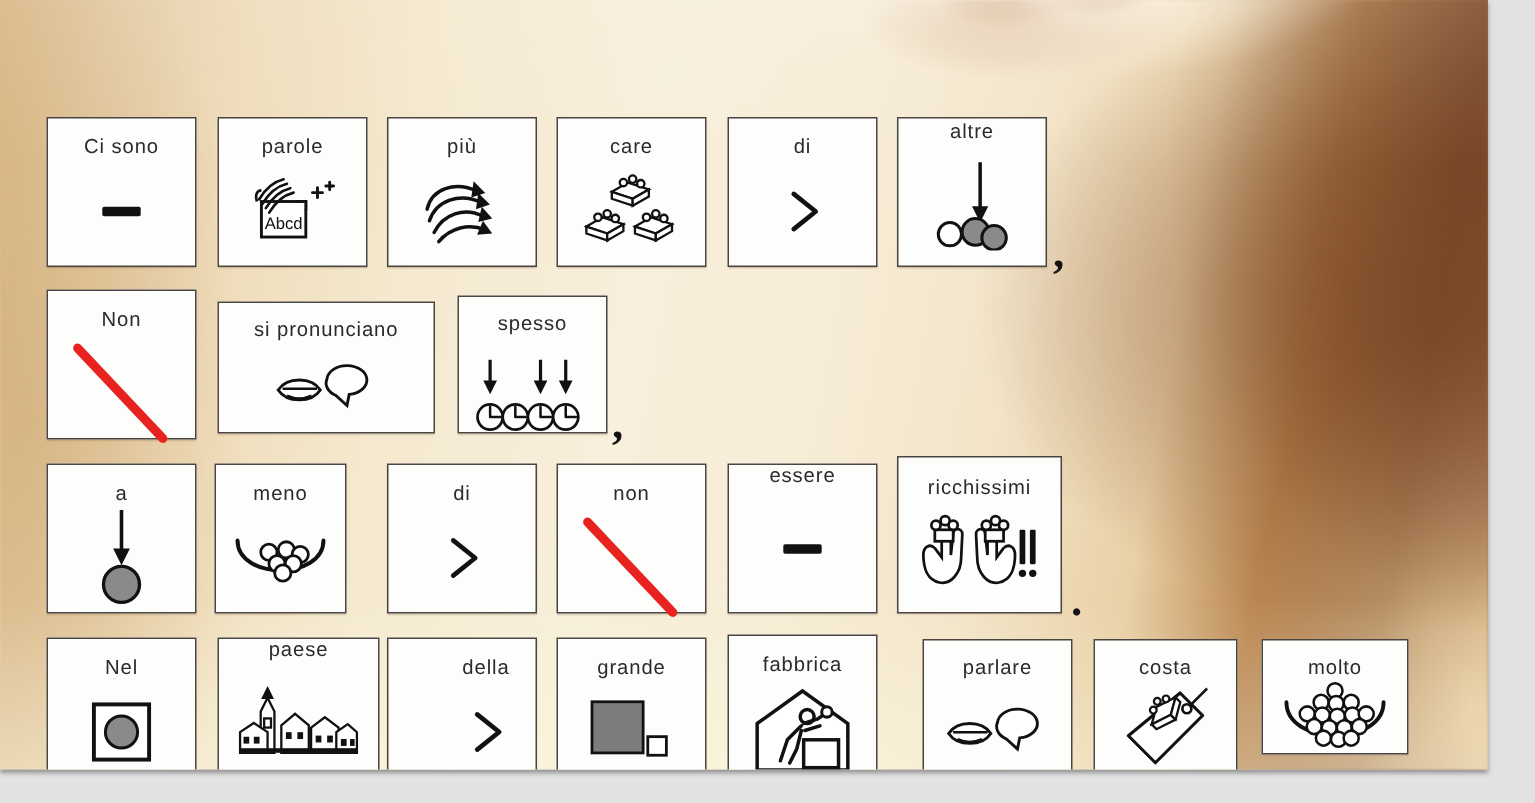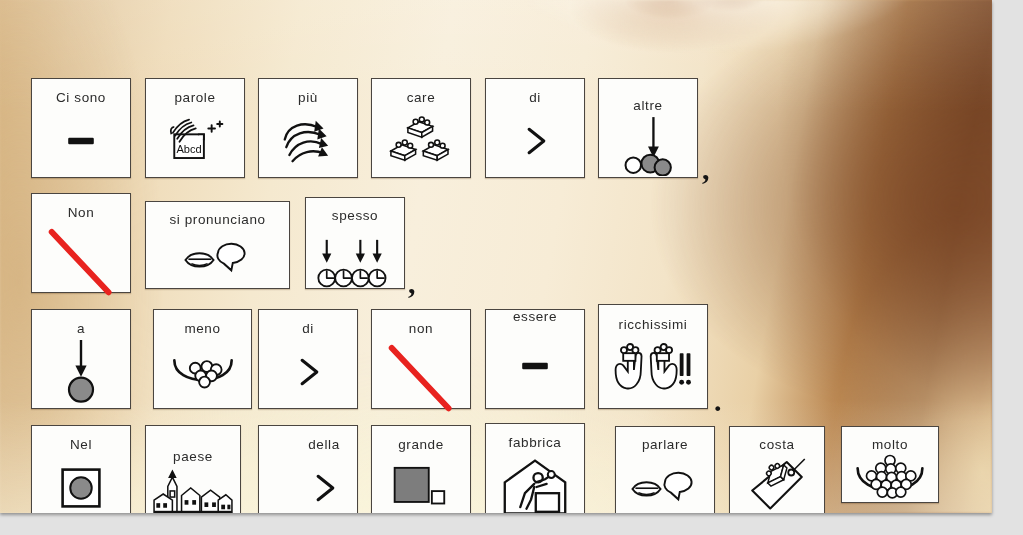--- a/index.html
+++ b/index.html
@@ -156,21 +156,21 @@
         </div>
       </div>
       <div class="card" style="left: 485px; top: 30px; width: 100px; height: 100px; padding-top: 12px;">
         <div class="lbl">di</div>
         <div class="pic">
           <svg viewBox="0 0 60 60" width="44" height="44">
             <path d="M22 14 L42 30 L22 46" fill="none" stroke="#111" stroke-width="4.2" stroke-linecap="round" stroke-linejoin="round"></path>
           </svg>
         </div>
       </div>
-      <div class="card" style="left: 598px; top: 30px; width: 100px; height: 100px; padding-top: 20px;">
+      <div class="card" style="left: 598px; top: 30px; width: 100px; height: 100px; padding-top: 2px;">
         <div class="lbl">altre</div>
         <div class="pic">
           <svg viewBox="0 0 90 80" width="70" height="62">
   <line x1="52" y1="4" x2="52" y2="44" stroke="#111" stroke-width="3"></line>
   <path d="M45 42 L59 42 L52 56 Z" fill="#111"></path>
   <circle cx="26" cy="66" r="10" fill="#fff" stroke="#111" stroke-width="2.6"></circle>
   <circle cx="48" cy="64" r="11.5" fill="#8a8a8a" stroke="#111" stroke-width="2.6"></circle>
   <circle cx="64" cy="69" r="10.5" fill="#8a8a8a" stroke="#111" stroke-width="2.6"></circle>
 </svg>
         </div>
@@ -228,21 +228,21 @@
       <div class="card" style="left: 31px; top: 261px; width: 100px; height: 100px; padding-top: 12px;">
         <div class="lbl">a</div>
         <div class="pic">
           <svg viewBox="0 0 60 84" width="48" height="68">
   <line x1="30" y1="2" x2="30" y2="36" stroke="#111" stroke-width="3"></line>
   <path d="M23 34 L37 34 L30 48 Z" fill="#111"></path>
   <circle cx="30" cy="64" r="15" fill="#8a8a8a" stroke="#111" stroke-width="2.8"></circle>
 </svg>
         </div>
       </div>
-      <div class="card" style="left: 153px; top: 261px; width: 99px; height: 100px; padding-top: 12px;">
+      <div class="card" style="left: 143px; top: 261px; width: 88px; height: 100px; padding-top: 12px;">
         <div class="lbl">meno</div>
         <div class="pic">
           <svg viewBox="0 0 90 62" width="70" height="48">
   <path d="M8 16 C8 50 82 50 82 16" fill="none" stroke="#111" stroke-width="3.4" stroke-linecap="round"></path>
   <g fill="#fff" stroke="#111" stroke-width="2.4">
     <circle cx="35" cy="26" r="7"></circle>
               <circle cx="50" cy="24" r="7"></circle>
               <circle cx="62" cy="28" r="7"></circle>
     <circle cx="42" cy="36" r="7"></circle>
               <circle cx="56" cy="36" r="7"></circle>
@@ -303,21 +303,21 @@
       <div class="punct" style="left: 714px; top: 338px; font-size: 30px;">.</div>
       <div class="card" style="left: 31px; top: 377px; width: 100px; height: 100px; padding-top: 12px;">
         <div class="lbl">Nel</div>
         <div class="pic">
           <svg viewBox="0 0 60 60" width="46" height="46">
   <rect x="6" y="6" width="48" height="48" fill="#fff" stroke="#111" stroke-width="3.4"></rect>
   <circle cx="30" cy="30" r="14" fill="#8a8a8a" stroke="#111" stroke-width="2.6"></circle>
 </svg>
         </div>
       </div>
-      <div class="card" style="left: 145px; top: 377px; width: 96px; height: 100px; padding-top: 24px;">
+      <div class="card" style="left: 145px; top: 377px; width: 108px; height: 100px; padding-top: 0;">
         <div class="lbl">paese</div>
         <div class="pic">
           <svg viewBox="0 0 110 64" width="84" height="50">
   <g fill="#fff" stroke="#111" stroke-width="2">
     <path d="M28 10 L34 22 L34 58 L22 58 L22 22 Z"></path>
     <path d="M28 2 L32 10 L24 10 Z" fill="#111"></path>
     <rect x="25" y="28" width="6" height="8"></rect>
     <path d="M4 40 L16 32 L28 40 L28 58 L4 58 Z"></path>
     <path d="M40 34 L52 24 L64 34 L64 58 L40 58 Z"></path>
     <path d="M66 36 L78 27 L90 36 L90 58 L66 58 Z"></path>

